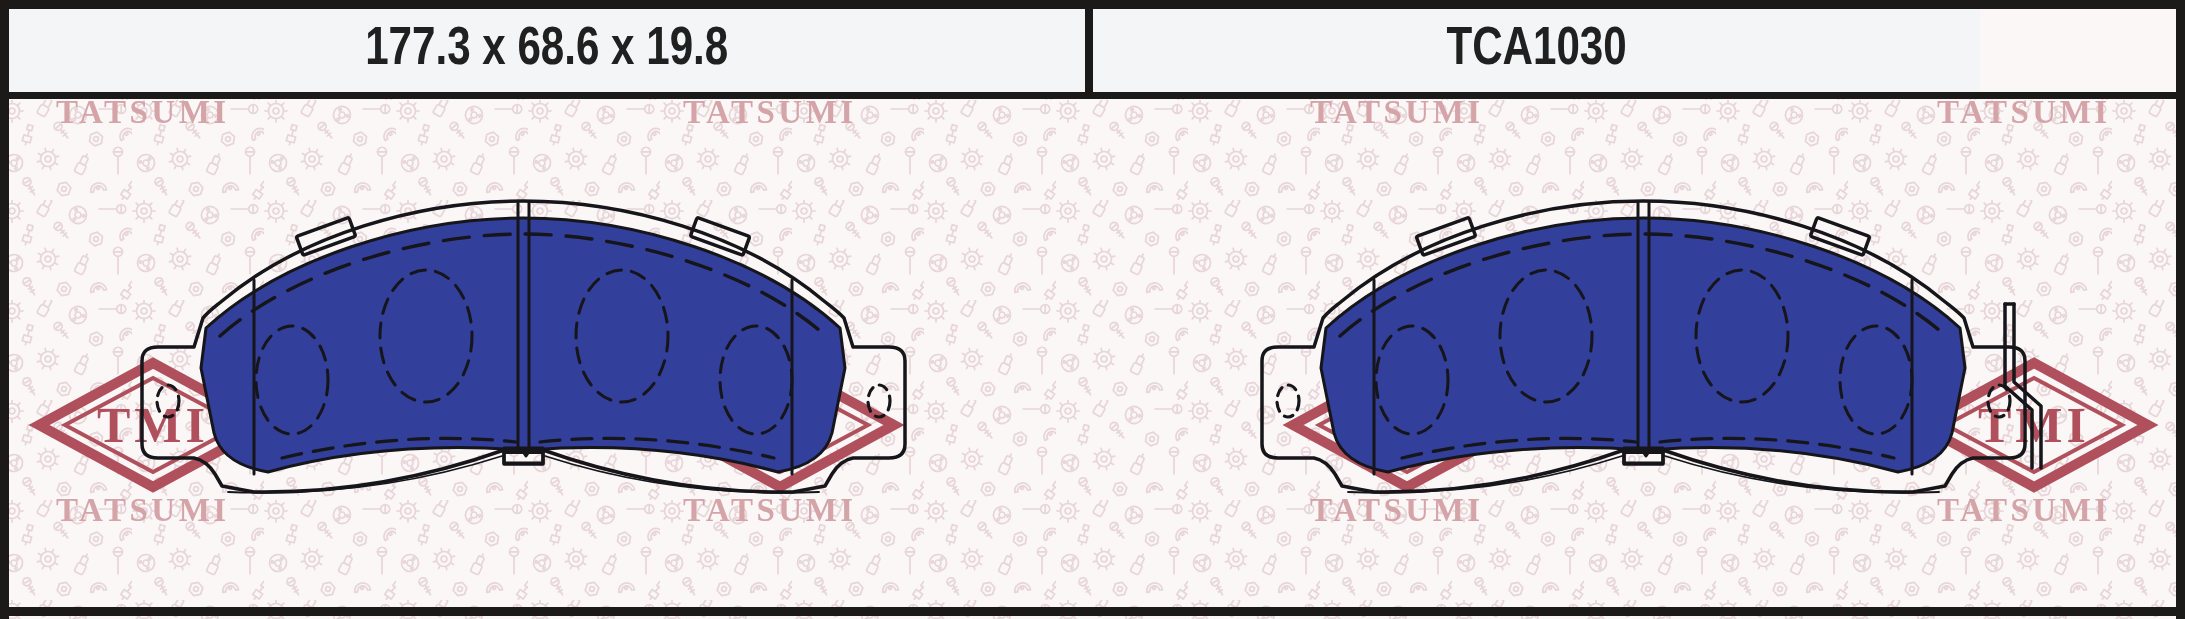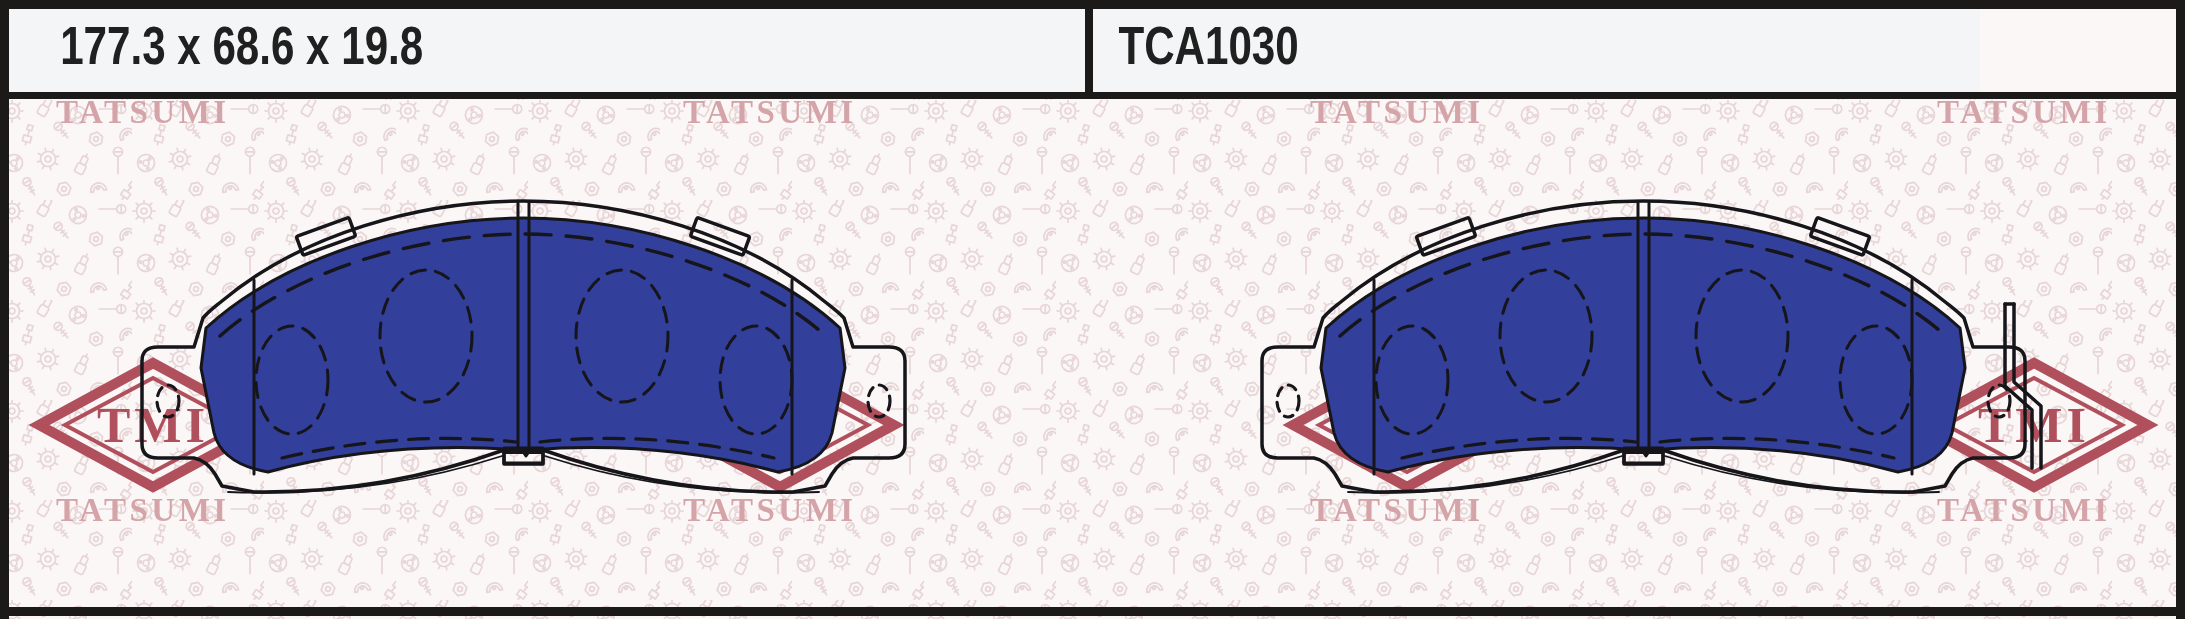--- a/index.html
+++ b/index.html
@@ -7,21 +7,21 @@
          font-family:"Liberation Sans",sans-serif;}
   .stage svg{position:absolute;left:0;top:0;}
   .border{position:absolute;background:#1c1a18;}
   .border-top{left:0;top:0;width:2185px;height:9px;}
   .border-left{left:0;top:0;width:9px;height:619px;}
   .border-right{left:2176px;top:0;width:9px;height:619px;}
   .border-bottom{left:0;top:607px;width:2185px;height:9px;}
   .header-bottom-border{left:0;top:92px;width:2185px;height:7px;}
   .header-divider{left:1085px;top:0;width:8px;height:99px;}
   .header-cell{position:absolute;top:9px;height:83px;background:#f4f5f6;
-               display:flex;align-items:center;}
+               display:flex;align-items:center;justify-content:center;}
   .header-cell-left{left:9px;width:1076px;}
   .header-cell-right{left:1093px;width:887px;}
   .header-text{font-size:54px;font-weight:700;color:#202020;letter-spacing:0px;
                transform:translateY(-6px) scaleX(0.78);white-space:nowrap;}
 </style>
 </head>
 <body>
 
 <div class="stage">
 

